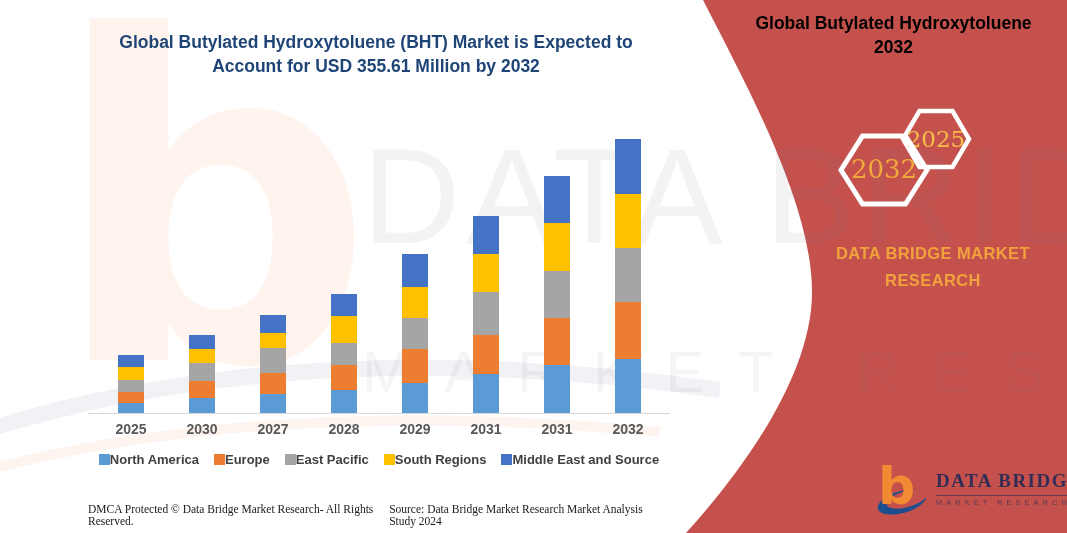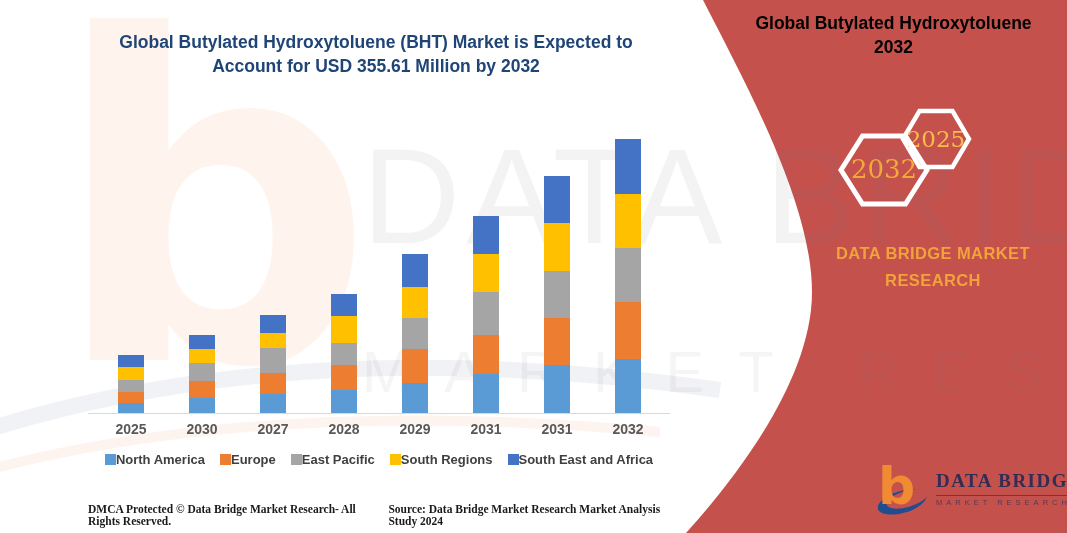--- a/index.html
+++ b/index.html
@@ -57,21 +57,21 @@
              font-weight:bold; color:#595959; }
   .legend { position:absolute; z-index:3; left:88px; top:452px; width:582px;
             display:flex; justify-content:center; align-items:center; gap:15px; }
   .legend-item { display:flex; align-items:center; }
   .legend-swatch { width:11px; height:11px; display:inline-block; }
   .legend-label { font-size:13px; font-weight:bold; color:#404040; white-space:nowrap; }
 
   
   .footer { position:absolute; z-index:3; left:88px; top:503px; width:580px;
             display:flex; justify-content:center;
-            font-family:"Liberation Serif", serif; font-size:11.5px; color:#1a1a1a;font-weight:bold; }
+            font-family:"Liberation Serif", serif; font-size:11.5px; color:#1a1a1a; }
 </style>
 </head>
 <body>
 
 <div class="page">
 
   <svg class="red-panel-svg" width="1067" height="533" viewBox="0 0 1067 533">
     <path d="M 703,0 L 1067,0 L 1067,533 L 686,533
              C 732,482 812,382 812,292
              C 812,205 748,88 703,0 Z" fill="#C5514C"></path>
@@ -207,21 +207,21 @@
       <div class="legend-item">
         <span class="legend-swatch" style="background: rgb(165, 165, 165);"></span>
         <span class="legend-label">East Pacific</span>
       </div>
       <div class="legend-item">
         <span class="legend-swatch" style="background: rgb(255, 192, 0);"></span>
         <span class="legend-label">South Regions</span>
       </div>
       <div class="legend-item">
         <span class="legend-swatch" style="background: rgb(68, 114, 196);"></span>
-        <span class="legend-label">South East and Africa</span>
+        <span class="legend-label">Middle East and Source</span>
       </div>
     </div>
 
   <div class="footer">
     <span>DMCA Protected © Data Bridge Market Research-  All Rights Reserved.</span>
     <span>Source: Data Bridge Market Research  Market Analysis Study 2024</span>
   </div>
 
 </div>
 

